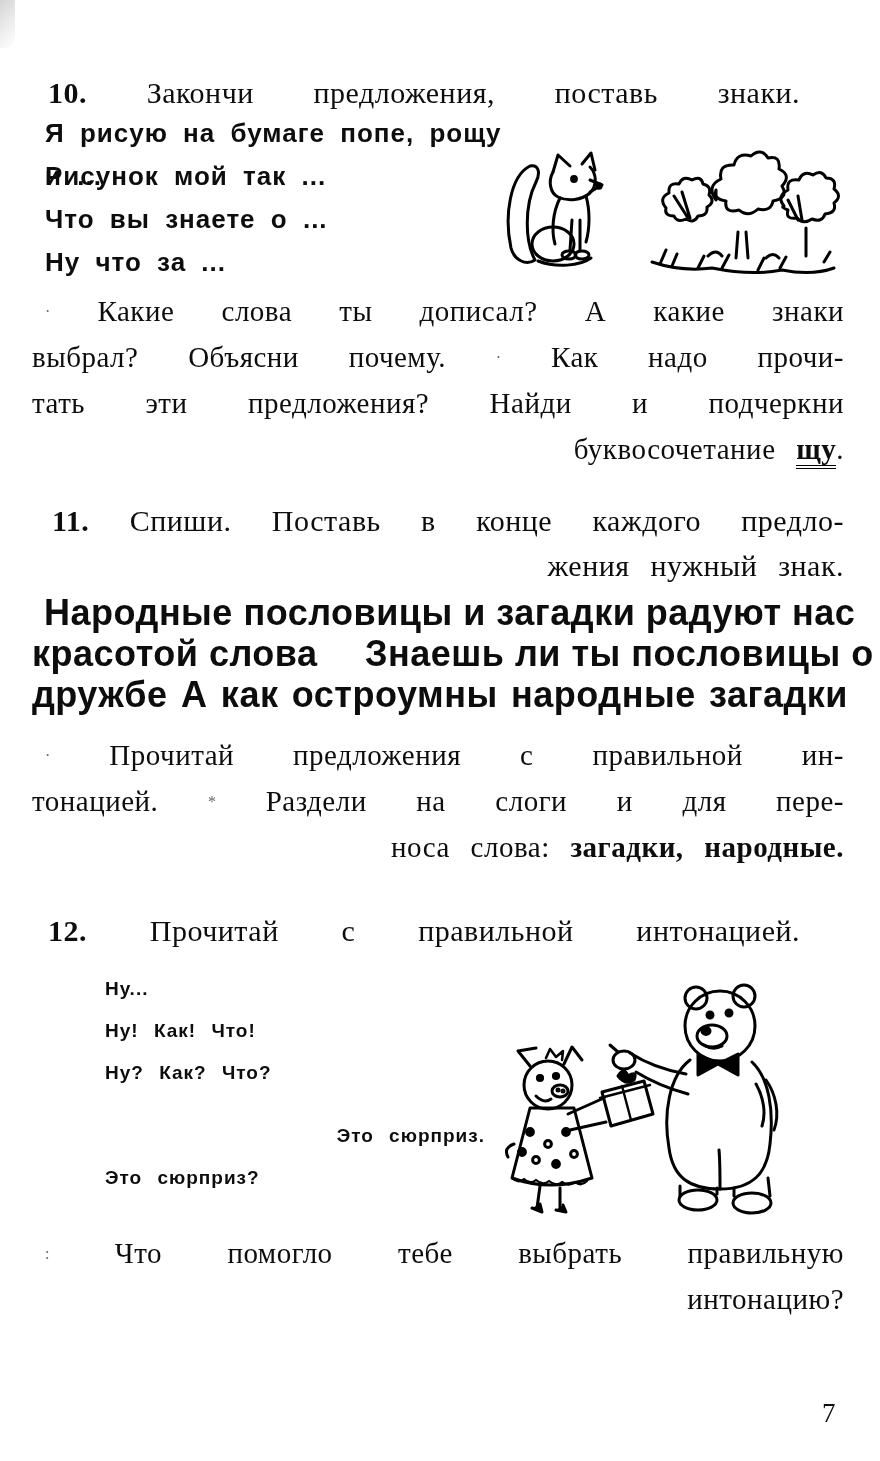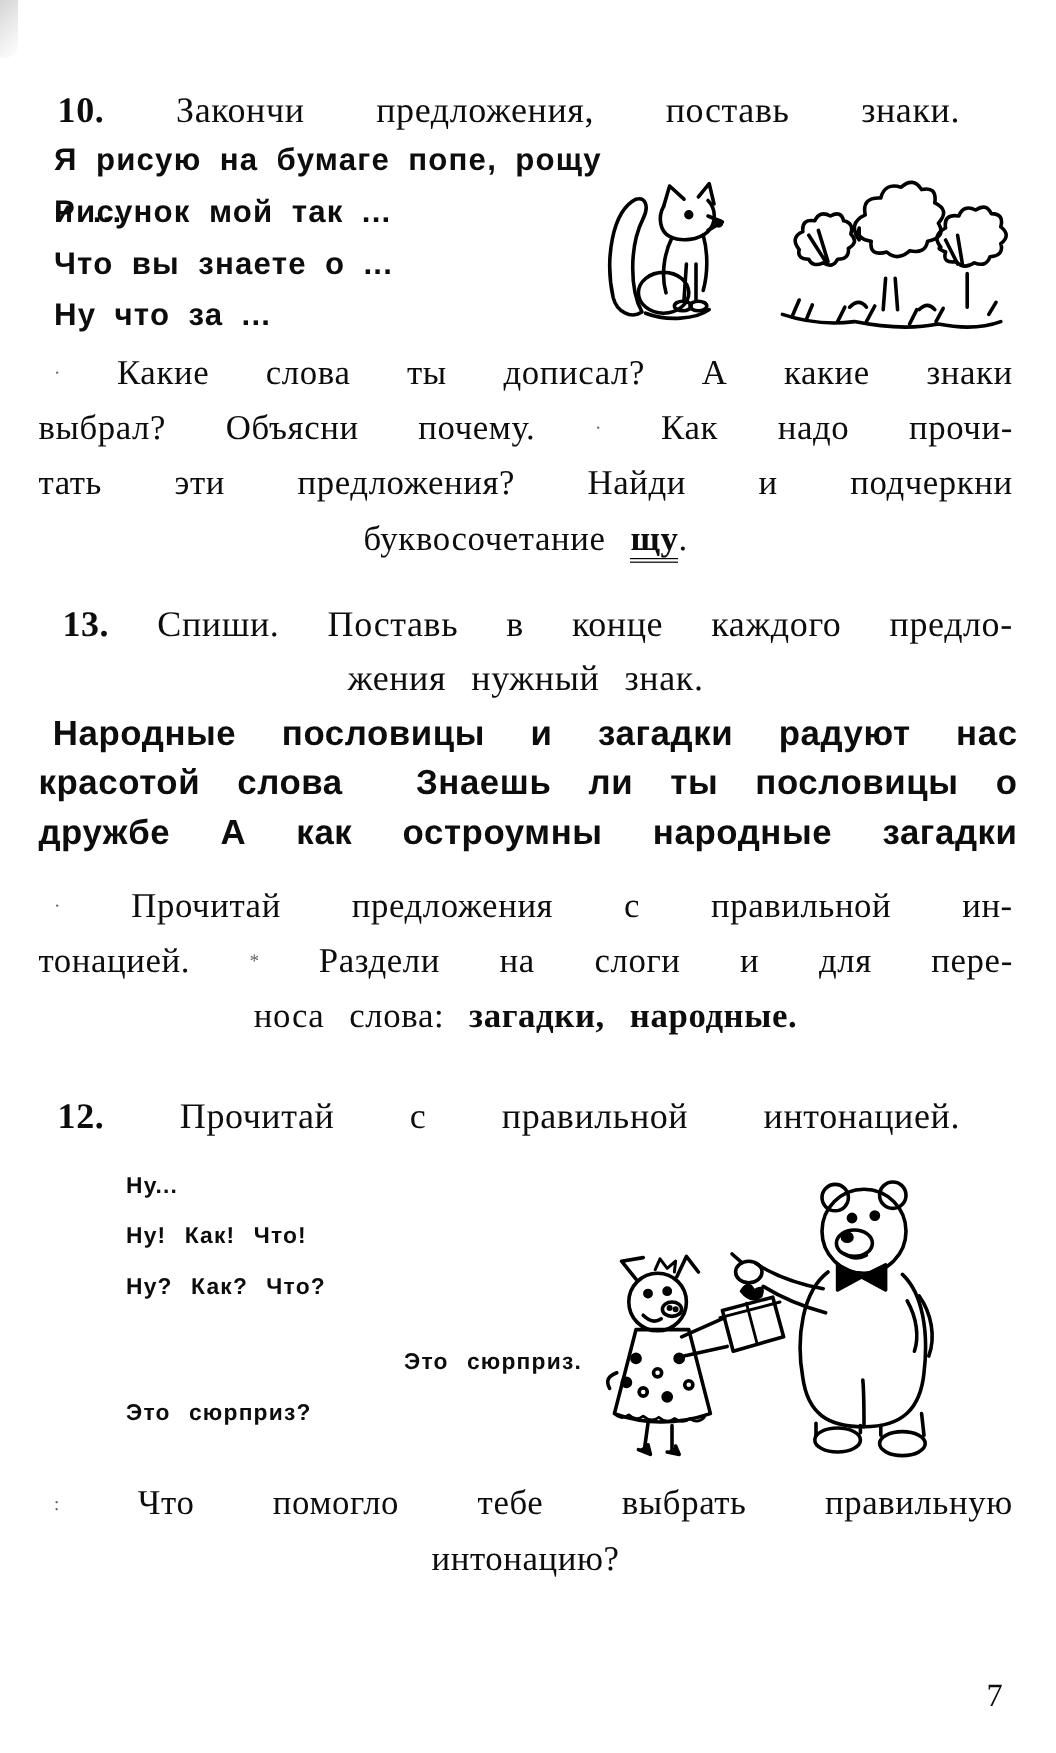--- a/index.html
+++ b/index.html
@@ -12,31 +12,31 @@
     font-family:"Liberation Serif", serif;
   }
   .scan-artifact{
     position:absolute;left:0;top:0;width:15px;height:48px;
     background:linear-gradient(135deg,#c9c9c9 0%,#e9e9e9 55%,#ffffff 100%);
     opacity:.8;border-bottom-right-radius:10px;
   }
   .abs{position:absolute;}
   .serif{font-family:"Liberation Serif", serif;font-size:29px;color:#0d0d0d;letter-spacing:.5px;}
   .jline{text-align:justify;text-align-last:justify;white-space:nowrap;}
-  .lline{text-align:center;}
+  .lline{text-align:right;}
   .num{font-weight:bold;}
   .heading{font-size:30px;}
   .h-line{line-height:45px;height:45px;}
   .p-line{line-height:46px;height:46px;}
   .marker{font-size:16px;color:#666;vertical-align:4px;letter-spacing:0;}
   .uu{font-weight:bold;border-bottom:4px double #000;padding-bottom:0px;}
   .bword{font-weight:bold;}
   .ex10-lines div{font-family:"Liberation Sans", sans-serif;font-weight:bold;font-size:26px;
     line-height:43px;height:43px;letter-spacing:1px;word-spacing:7px;}
-  .ex11-text div{font-family:"Liberation Sans", sans-serif;font-weight:bold;font-size:29px;
+  .ex11-text div{font-family:"Liberation Sans", sans-serif;font-weight:bold;font-size:36px;
     line-height:41px;height:41px;letter-spacing:.5px;}
   .ex12-lines div{font-family:"Liberation Sans", sans-serif;font-weight:bold;font-size:19px;
     line-height:42px;height:42px;letter-spacing:1px;word-spacing:9px;}
   .gap-above{margin-top:21px;text-align:right;}
   .wide-last{word-spacing:13px;}
   .pagenum{font-size:27px;font-family:"Liberation Serif", serif;}
   svg{display:block;}
 </style>
 </head>
 <body>
@@ -100,21 +100,21 @@
       <span>тать эти предложения? Найди и подчеркни</span>
     </div>
     <div class="lline p-line wide-last">
       <span>буквосочетание</span>
       <span class="uu">щу</span><span>.</span>
     </div>
   </div>
 
   <div class="abs serif heading" style="left:32px;top:498px;width:812px;">
     <div class="jline h-line" style="padding-left:20px;">
-      <span class="num">13.</span>
+      <span class="num">11.</span>
       <span>Спиши. Поставь в конце каждого предло-</span>
     </div>
     <div class="lline h-line wide-last">жения нужный знак.</div>
   </div>
 
   <div class="abs ex11-text" style="left:32px;top:592px;width:816px;">
     <div class="jline" style="padding-left:12px;">Народные пословицы и загадки радуют нас</div>
     <div class="jline">красотой слова   Знаешь ли ты пословицы о</div>
     <div class="jline">дружбе А как остроумны народные загадки</div>
   </div>

